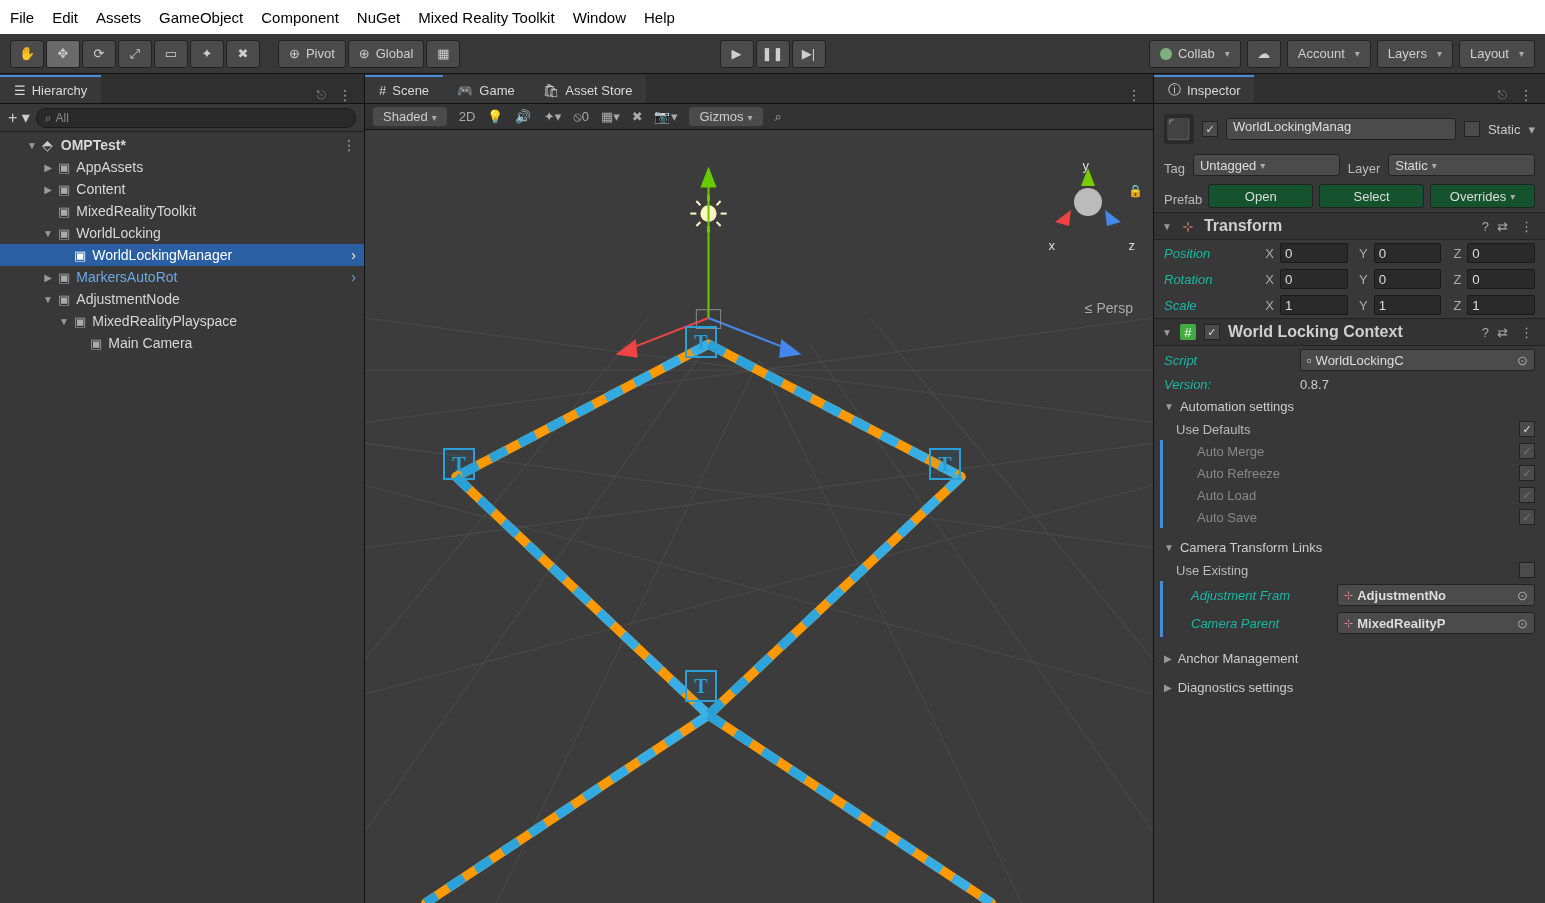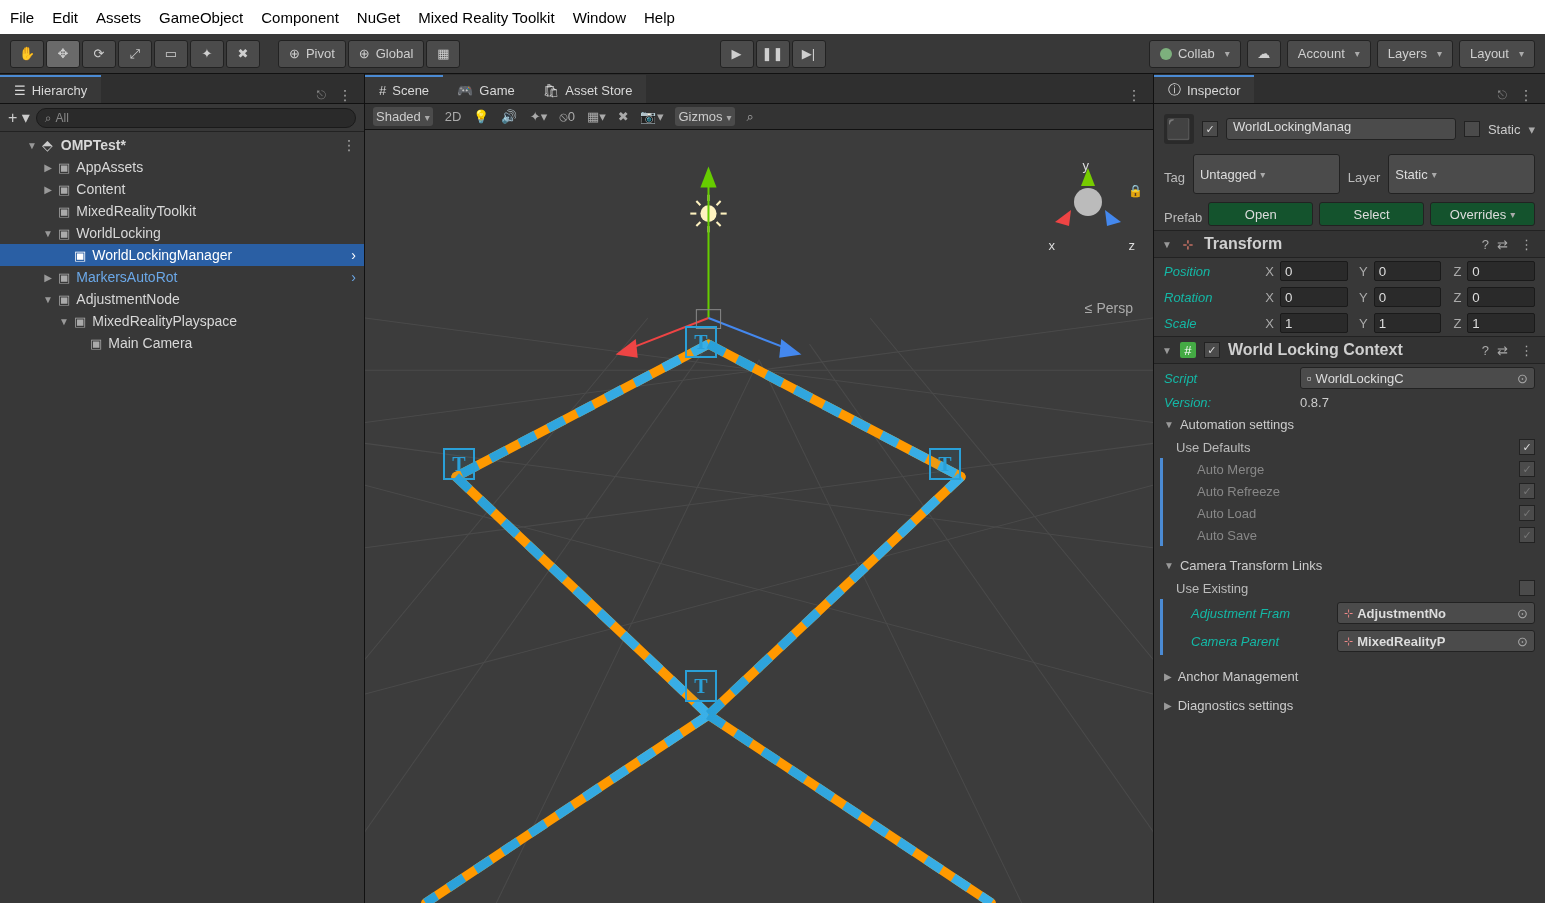--- a/index.html
+++ b/index.html
@@ -50,39 +50,39 @@
   .node.pf { color:#6ba8e8; }
   .indent1 { padding-left:26px; }
   .indent2 { padding-left:42px; }
   .indent3 { padding-left:58px; }
   .indent4 { padding-left:74px; }
   .unity { color:#ccc; margin-right:4px;}
 
   
   .scenebar { height:26px; background:#333; border-bottom:1px solid #111; display:flex; align-items:center; padding:0 8px; gap:12px; font-size:13px; color:#ccc;}
   .scenebar .ic { color:#aaa; font-size:13px;}
-  .scenebar .dropdown { background:#4b4b4b; padding:2px 3px; border-radius:3px; }
+  .scenebar .dropdown { background:#4b4b4b; padding:2px 10px; border-radius:3px; }
   
   .viewport { flex:1; background:#3c3c3c; position:relative; overflow:hidden;}
   
   
   .persp { position:absolute; right:20px; top:170px; color:#aaa; font-size:14px; }
   .axis-lbl { position:absolute; color:#ddd; font-size:13px; }
   
   
   .gizmo { position:absolute; right:20px; top:30px; width:90px; height:90px; }
 
   
   .insp-body { flex:1; overflow:auto; padding:4px 0 20px 0;}
   .insp-row { display:flex; align-items:center; padding:4px 10px; gap:8px;}
   .go-header { display:flex; align-items:center; padding:6px 10px; gap:8px;}
   .go-cube { width:30px; height:30px; background:#2a2a2a; display:flex; align-items:center; justify-content:center; color:#5fb6e8; font-size:20px; border-radius:3px;}
   .name-field { flex:1; background:#4b4b4b; border:1px solid #222; height:22px; padding:0 6px; color:#ddd; border-radius:3px; overflow:hidden; white-space:nowrap;}
   .static { color:#ccc; font-size:13px;}
-  .sel-field { background:#4b4b4b; border:1px solid #222; height:40px; padding:0 6px; color:#ddd; border-radius:3px; display:flex; align-items:center;}
+  .sel-field { background:#4b4b4b; border:1px solid #222; height:22px; padding:0 6px; color:#ddd; border-radius:3px; display:flex; align-items:center;}
   .lbl { color:#bbb;margin-top:6px; }
   .prefab-row { display:flex; gap:6px; padding:4px 10px; align-items:center;}
   .prefab-row .btnp { flex:1; background:#14532d; border:1px solid #222; height:24px; display:flex; align-items:center; justify-content:center; border-radius:3px; color:#ddd;}
   
   .comp-head { display:flex; align-items:center; background:#333; height:28px; padding:0 8px; gap:8px; border-top:1px solid #222; border-bottom:1px solid #222;}
   .comp-head .fold { color:#999; font-size:10px;}
   .comp-head .cicon { width:16px; height:16px; display:inline-flex; align-items:center; justify-content:center;}
   .comp-head .cname { flex:1; font-weight:bold; font-size:16px;}
   .comp-head .right-ic { color:#aaa; font-size:13px;}
   

